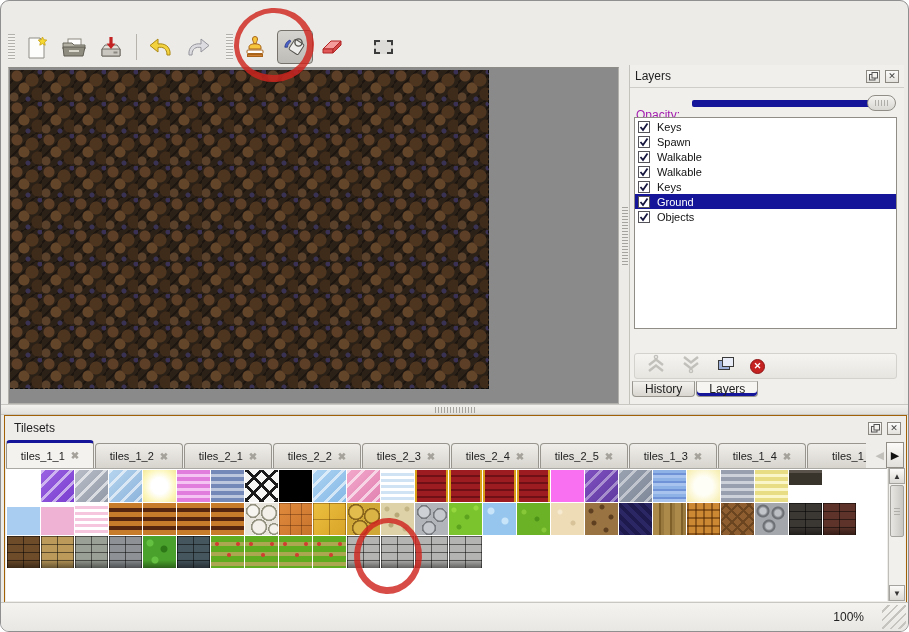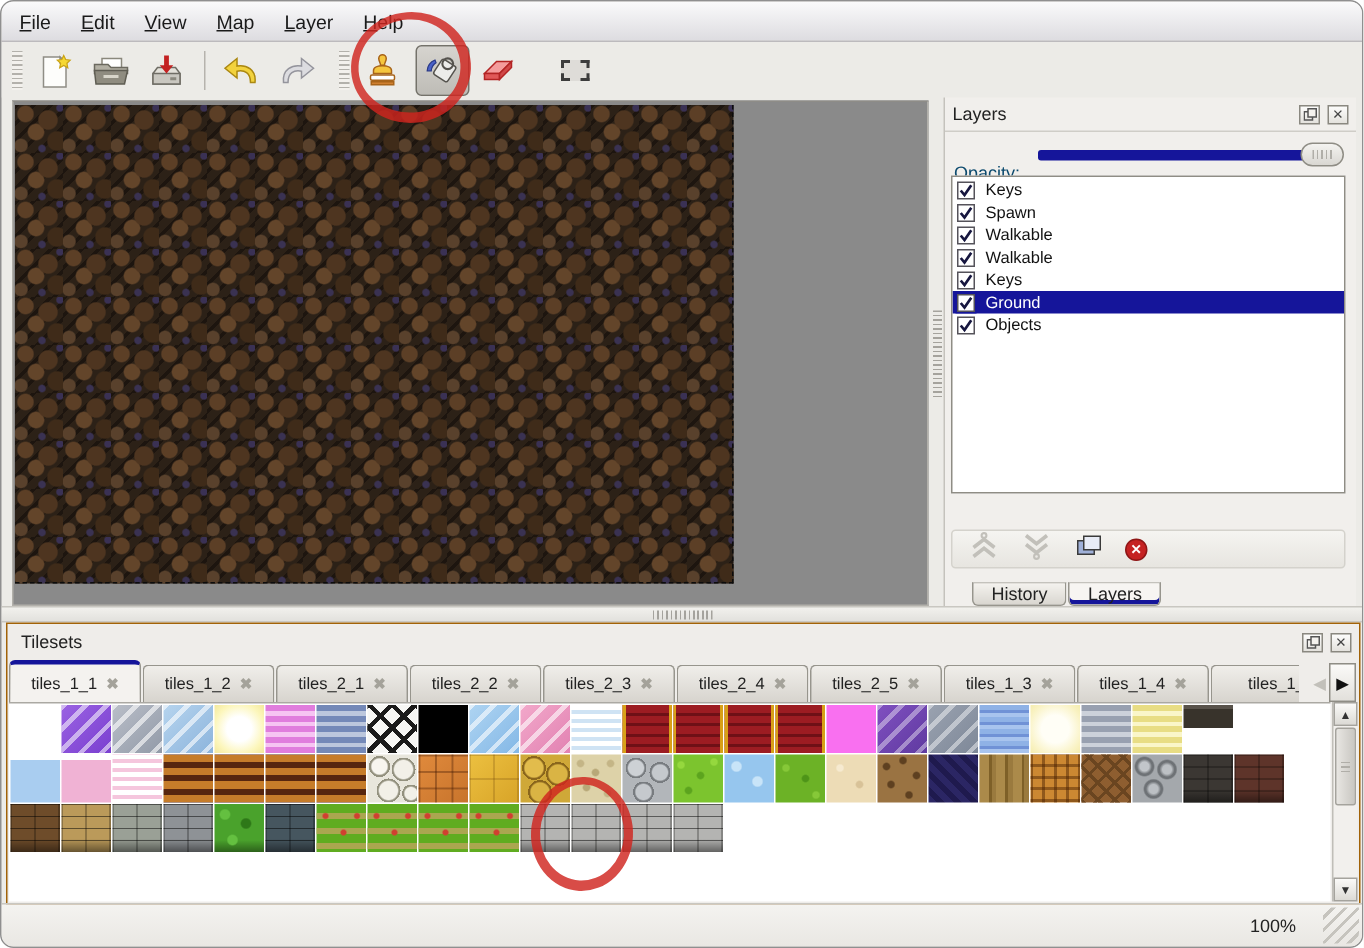--- a/index.html
+++ b/index.html
@@ -45,33 +45,33 @@
   #vsplit .g{width:6px;height:58px;background:repeating-linear-gradient(180deg,#a5a39d 0 1px,rgba(0,0,0,0) 1px 3px);}
   #hsplit{position:absolute;left:0;top:403px;right:0;height:11px;background:linear-gradient(#f2f1ed,#e2e1dd);border-top:1px solid #c9c7c1;border-bottom:1px solid #c9c7c1;display:flex;align-items:center;justify-content:center;}
   #hsplit .g{width:40px;height:6px;background:repeating-linear-gradient(90deg,#a5a39d 0 1px,rgba(0,0,0,0) 1px 3px);}
 
   
   #layers-panel{position:absolute;left:628px;top:64px;width:275px;height:339px;background:#f1efec;border-left:1px solid #c4c2bc;}
   .ptitle{position:absolute;left:0;top:0;right:0;height:23px;border-bottom:1px solid #cfcdc7;display:flex;align-items:center;padding:0 5px;}
   .ptitle .t{font-size:12px;color:#222;flex:1;}
   .winbtn{width:14px;height:13px;border:1px solid #8a8880;background:linear-gradient(#fcfcfb,#e4e2dd);display:flex;align-items:center;justify-content:center;margin-left:5px;font-size:9px;color:#444;line-height:1;}
   #opacity-row{position:absolute;left:6px;top:28px;right:8px;height:20px;display:flex;align-items:center;}
-  #opacity-row .lbl{font-size:12px;color:#0c4a6e;width:56px;margin-top:24px;}
+  #opacity-row .lbl{font-size:12px;color:#a21caf;width:56px;margin-top:24px;}
   #opacity-slider{flex:1;position:relative;height:16px;}
   #opacity-track{position:absolute;left:0;right:4px;top:5px;height:7px;background:#15159a;border-radius:2px;}
   #opacity-handle{position:absolute;right:0;top:0;width:29px;height:16px;border:1px solid #8f8d85;border-radius:8px;background:linear-gradient(#f4f3f0,#d9d7d2);}
   #opacity-handle .dots{position:absolute;left:7px;right:7px;top:4px;bottom:4px;background:repeating-linear-gradient(90deg,#b0aea8 0 1px,rgba(0,0,0,0) 1px 3px);}
   #layer-list{position:absolute;left:4px;top:52px;right:7px;height:212px;background:#fff;border:1px solid #8f8d85;overflow:hidden;padding-top:1px;}
   .layer-row{height:15px;display:flex;align-items:center;font-size:11px;color:#111;padding-left:3px;}
   .layer-row.sel{background:#15159a;color:#fff;}
   .cb{width:12px;height:12px;background:#fff;border:1px solid #55535a;margin-right:7px;display:flex;align-items:center;justify-content:center;flex:none;}
   .layer-row.sel .cb{outline:1px solid #15159a;}
   #layer-btns{position:absolute;left:4px;right:7px;top:288px;height:26px;border:1px solid #d4d2cc;border-radius:3px;background:linear-gradient(#f5f4f1,#e7e5e0);display:flex;align-items:center;gap:13px;padding-left:10px;}
   .del-btn{width:15px;height:15px;border-radius:50%;background:#c52222;border:1px solid #8e1616;color:#fff;font-size:9px;font-weight:bold;display:flex;align-items:center;justify-content:center;line-height:1;}
-  #panel-tabs{position:absolute;left:18px;right:0;bottom:0;height:23px;display:flex;align-items:flex-end;border-top:0;}
+  #panel-tabs{position:absolute;left:2px;right:0;bottom:0;height:23px;display:flex;align-items:flex-start;border-top:0;}
   .ptab{min-width:58px;padding:0 12px;display:flex;align-items:center;justify-content:center;font-size:12px;color:#222;background:linear-gradient(#f4f2ee,#d9d6d0);border:1px solid #97958d;border-radius:0 0 4px 4px;border-top:1px solid #c4c2bc;margin-right:1px;}
   .ptab.active{background:#f7f5f2;box-shadow:inset 0 -3px 0 #15159a;}
 
   
   #tilesets-panel{position:absolute;left:3px;top:414px;width:903px;height:188px;background:#efedea;border:1px solid #a16207;}
   #ts-header{position:absolute;left:0;top:0;right:0;height:24px;display:flex;align-items:center;padding:0 5px;}
   #ts-header .t{font-size:12px;color:#222;flex:1;padding-left:4px;}
   #ts-tabs{position:absolute;left:1px;top:24px;right:40px;height:28px;display:flex;align-items:flex-end;overflow:hidden;text-align:center;}
   .tstab{flex:none;width:88px;height:25px;display:flex;align-items:center;justify-content:center;gap:6px;font-size:11px;color:#222;background:linear-gradient(#f0eeea,#d7d4ce);border:1px solid #97958d;border-bottom:0;border-radius:4px 4px 0 0;margin-right:1px;}
   .tstab.active{height:28px;background:#f4f2ef;border-top:3px solid #15159a;}
@@ -146,28 +146,20 @@
   
   #statusbar{position:absolute;left:0;right:0;bottom:0;height:29px;background:linear-gradient(#f4f3f0,#e9e7e3);border-top:1px solid #c9c7c1;}
   #zoom-level{position:absolute;right:44px;top:7px;font-size:12px;color:#222;}
   #resize-grip{position:absolute;right:2px;bottom:2px;width:24px;height:24px;background:repeating-linear-gradient(135deg,rgba(0,0,0,0) 0 4px,#c6c4be 4px 6px);border-bottom-right-radius:7px;}
 </style>
 </head>
 <body>
 
 <div id="window">
 
-  <div id="menubar">
-      <div class="menu-item"><u>F</u>ile</div>
-      <div class="menu-item"><u>E</u>dit</div>
-      <div class="menu-item"><u>V</u>iew</div>
-      <div class="menu-item"><u>M</u>ap</div>
-      <div class="menu-item"><u>L</u>ayer</div>
-      <div class="menu-item"><u>H</u>elp</div>
-    </div>
 
   <div id="toolbar">
     <div class="grip"></div>
     <div class="tbtn">
       <svg width="24" height="24" viewBox="0 0 24 24">
         <path d="M4 3h11l4 4v16H4z" fill="#fdfdfb" stroke="#8f8d85"></path>
         <path d="M15 3l4 4h-4z" fill="#d8d5cc" stroke="#8f8d85"></path>
         <path d="M17.5 2l1.3 2.7 3 .4-2.2 2.1.6 3-2.7-1.5-2.7 1.5.6-3-2.2-2.1 3-.4z" fill="#f6d832" stroke="#c9a214" stroke-width="0.8"></path>
       </svg>
     </div>

